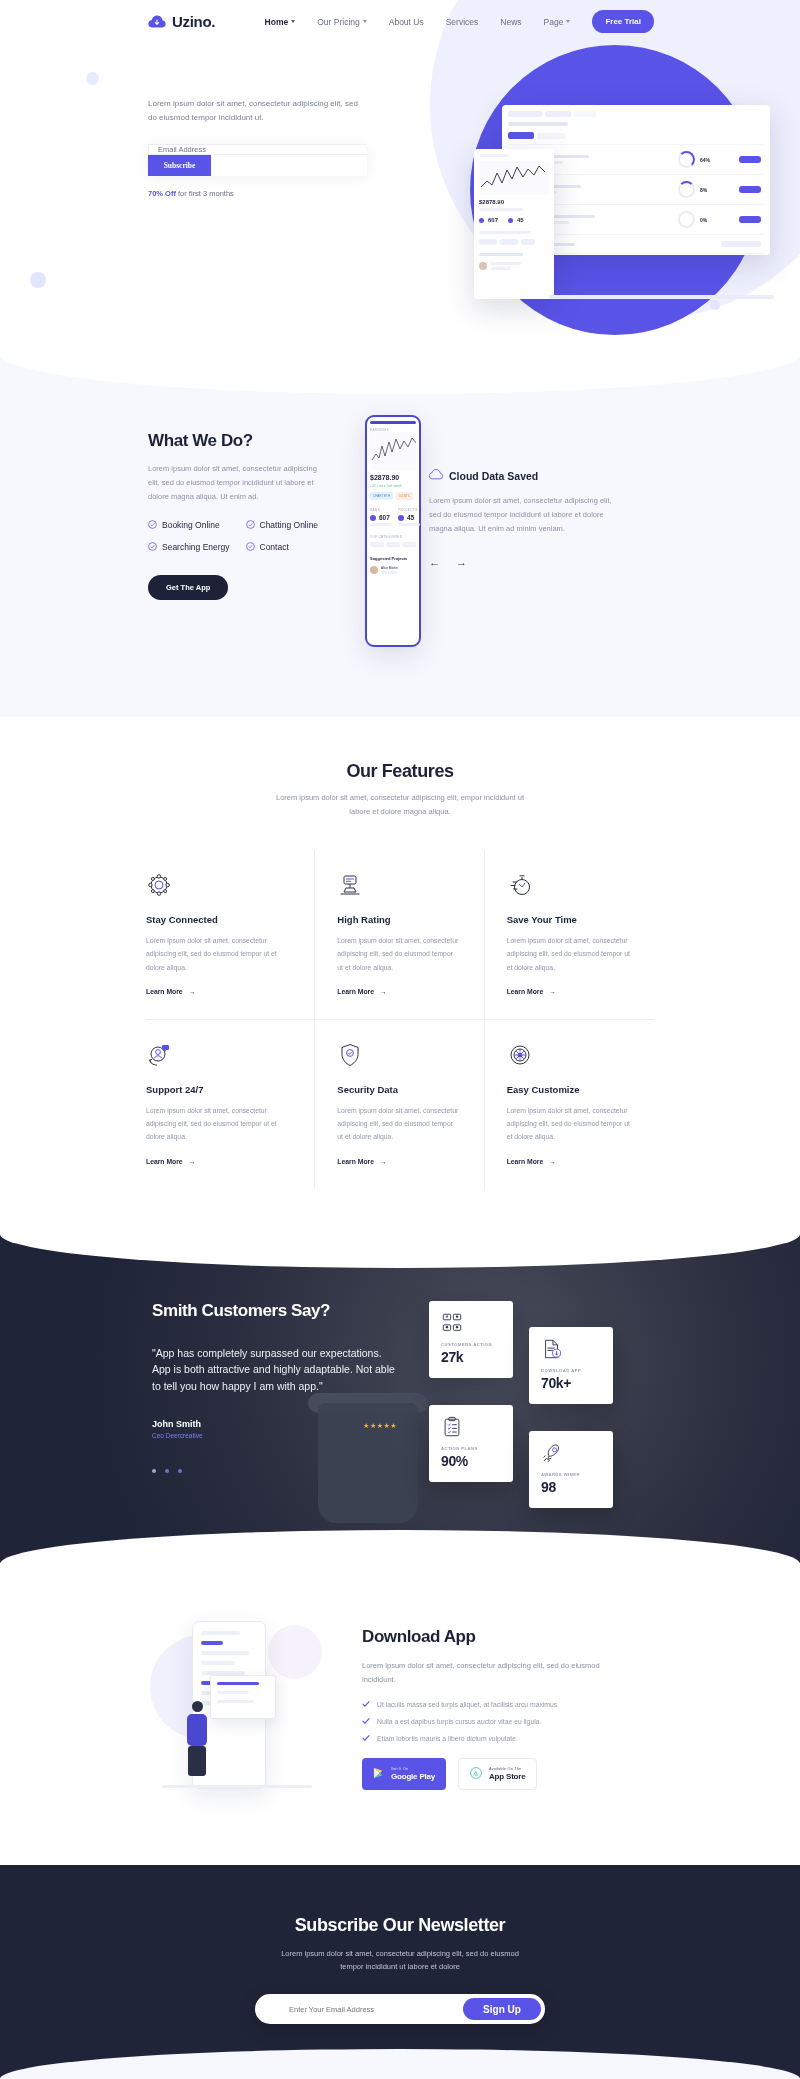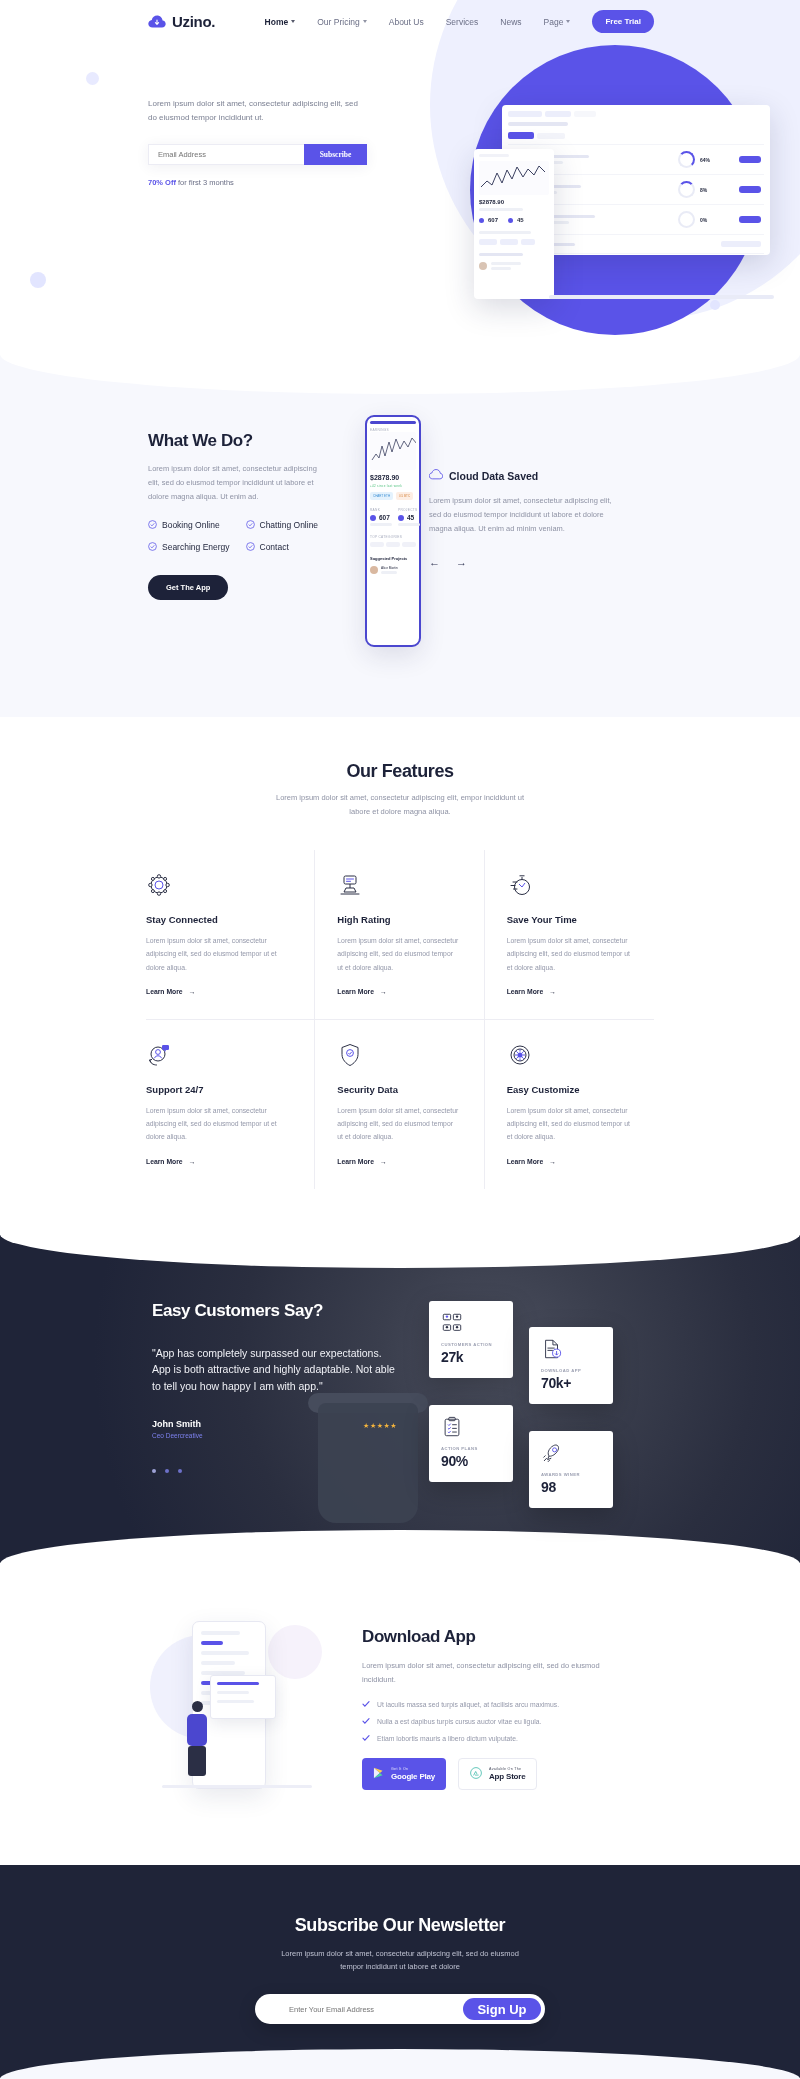--- a/index.html
+++ b/index.html
@@ -33,21 +33,21 @@
   .nav-menu a{font-size:8.5px;color:#6b6f86;text-decoration:none;white-space:nowrap;display:flex;align-items:center;gap:3px;}
   .nav-menu a.active{color:#1d2239;font-weight:bold;}
   .caret{width:0;height:0;border-left:2.5px solid transparent;border-right:2.5px solid transparent;border-top:3px solid currentColor;opacity:.75;}
   .free-trial{background:#5a53e8;color:#fff;font-size:8px;font-weight:bold;border:none;border-radius:13px;
               padding:7px 13px;margin-right:140px;cursor:pointer;white-space:nowrap;}
 
   .hero-inner{position:relative;z-index:6;display:flex;padding:42px 0 0 148px;}
   .hero-left{width:262px;}
   h1.hero-title{font-size:25px;line-height:1.28;font-weight:bold;letter-spacing:-.6px;color:#1d2239;}
   .hero-sub{margin-top:12px;font-size:8px;line-height:1.75;color:#7c8193;width:215px;}
-  .hero-form{margin-top:19px;display:flex;align-items:stretch;box-shadow:0 2px 14px rgba(40,45,90,.07);width:219px;}
+  .hero-form{margin-top:19px;display:flex;align-items:stretch;box-shadow:0 2px 14px rgba(40,45,90,.07);width:219px;flex-direction:column;}
   .hero-form input{flex:1;border:1px solid #ececf4;border-right:none;background:#fff;font-size:7.5px;color:#9498aa;
                    padding:0 9px;height:21px;font-family:inherit;outline:none;}
   .hero-form button{background:#5a53e8;color:#fff;border:none;font-size:7.5px;font-weight:bold;
                     width:63px;height:21px;cursor:pointer;font-family:Liberation Serif, serif;}
   .hero-off{margin-top:13px;font-size:7.5px;color:#6b6f86;}
   .hero-off b{color:#5a53e8;}
 
   
   .hero-mock{position:absolute;right:26px;top:62px;width:300px;height:170px;}
   .mock-card{position:absolute;background:#fff;border-radius:4px;box-shadow:0 9px 30px rgba(30,36,80,.17);}
@@ -173,21 +173,21 @@
   
   .news{position:relative;background:#1f2438;padding:50px 0 54px;text-align:center;overflow:hidden;}
   .curve-news-bot{position:absolute;bottom:-1px;left:0;width:800px;height:30px;background:#f7f8fd;
              border-top-left-radius:50% 30px;border-top-right-radius:50% 30px;}
   .news h2{color:#fff;font-size:18px;font-weight:bold;letter-spacing:-.4px;}
   .news p{margin:11px auto 0;font-size:7.5px;line-height:1.85;color:#bfc2d2;width:245px;}
   .news-form{margin:20px auto 0;width:290px;background:#fff;border-radius:15px;display:flex;align-items:center;
              padding:4px 4px 4px 0;box-shadow:0 6px 18px rgba(0,0,0,.18);}
   .news-form input{flex:1;border:none;outline:none;background:transparent;font-size:7.5px;color:#9498aa;
                    padding:0 14px;height:22px;font-family:inherit;margin-left:20px;}
-  .news-form button{background:#5a53e8;color:#fff;border:none;border-radius:13px;font-size:13px;font-weight:bold;
+  .news-form button{background:#5a53e8;color:#fff;border:none;border-radius:13px;font-size:10px;font-weight:bold;
                     height:22px;width:78px;cursor:pointer;font-family:inherit;}
 
   
   .footer{background:#f7f8fd;padding:42px 0 0;}
 </style>
 </head>
 <body>
 
 <div class="wrap">
 
@@ -565,21 +565,21 @@
   </section>
 
   <section class="testi">
     <div class="testi-img"></div>
     <div class="cup-lid"></div>
     <div class="cup"></div>
     <div class="curve-testi-top"></div>
     <div class="curve-testi-bot"></div>
     <div class="testi-inner">
       <div class="testi-left">
-        <h2>Easy Customers Say?</h2>
+        <h2>Smith Customers Say?</h2>
         <p class="quote">"App has completely surpassed our expectations. App is both attractive and highly adaptable. Not able to tell you how happy I am with app."</p>
         <div class="who">
           <div>
             <b>John Smith</b>
             <small>Ceo Deercreative</small>
           </div>
           <div class="stars">★★★★★</div>
         </div>
         <div class="dots">
             <i></i>

